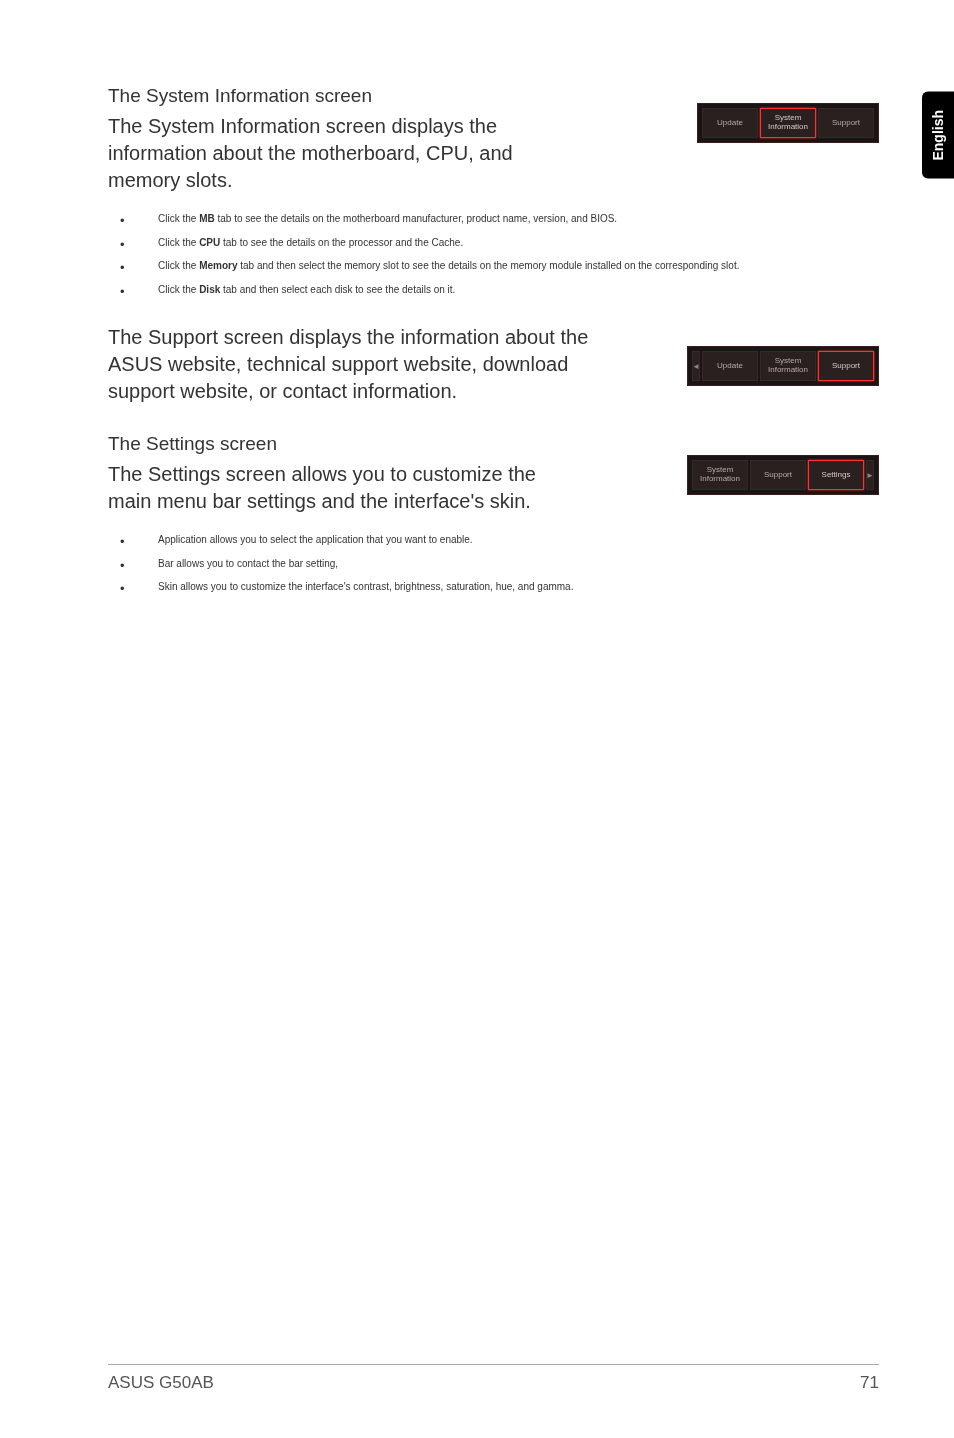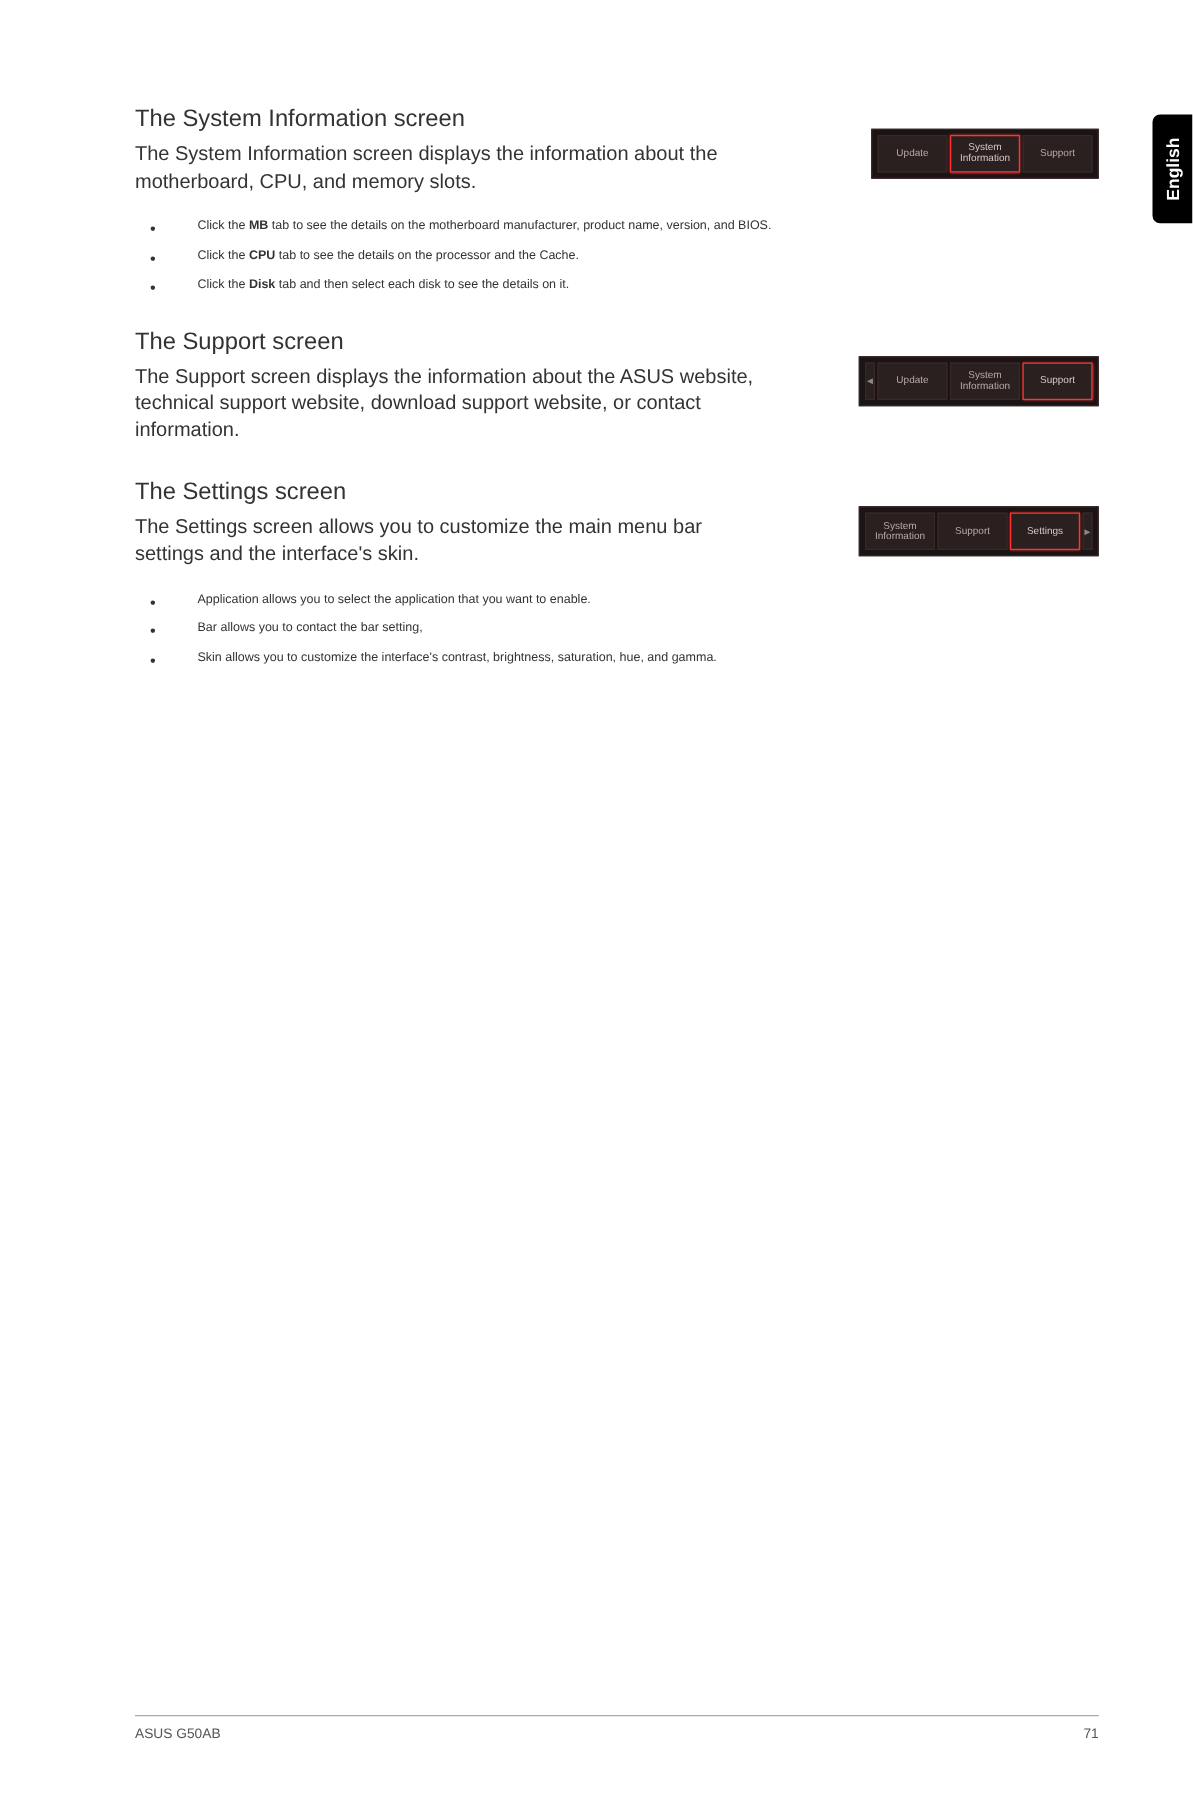--- a/index.html
+++ b/index.html
@@ -29,21 +29,21 @@
     font-size: 14px;
     border-radius: 0 6px 6px 0;
   }
   h2 {
     font-size: 19px;
     font-weight: normal;
     color: #333;
     margin-bottom: 6px;
   }
   .section-desc {
-    font-size: 16px;
+    font-size: 20px;
     color: #333;
     line-height: 1.35;
     margin-bottom: 12px;
     max-width: 470px;
   }
   .section-block {
     position: relative;
     margin-bottom: 28px;
   }
   .bullets {
@@ -106,21 +106,21 @@
   }
   .footer {
     position: absolute;
     bottom: 45px;
     left: 108px;
     right: 75px;
     border-top: 1px solid #aaa;
     padding-top: 8px;
     display: flex;
     justify-content: space-between;
-    font-size: 11px;
+    font-size: 17px;
     color: #555;
   }
   .bold { font-weight: bold; }
 </style>
 </head>
 <body>
 
 <div class="page">
 
   <div class="side-tab">English</div>
@@ -137,27 +137,29 @@
     </div>
 
     <ul class="bullets">
       <li>
         <span>Click the </span><span class="bold">MB</span><span> tab to see the details on the motherboard manufacturer, product name, version, and BIOS.</span>
       </li>
       <li>
         <span>Click the </span><span class="bold">CPU</span><span> tab to see the details on the processor and the Cache.</span>
       </li>
       <li>
+        <span>Click the </span><span class="bold">Memory</span><span> tab and then select the memory slot to see the details on the memory module installed on the corresponding slot.</span>
+      </li>
+      <li>
         <span>Click the </span><span class="bold">Disk</span><span> tab and then select each disk to see the details on it.</span>
       </li>
     </ul>
   </div>
 
   <div class="section-block">
-    <h2>The Support screen</h2>
     <p class="section-desc" style="max-width:500px">The Support screen displays the information about the ASUS website, technical support website, download support website, or contact information.</p>
 
     <div class="tabstrip" style="top:22px">
       <div class="arrow">◄</div>
       <div class="tab">Update</div>
       <div class="tab" style="white-space:pre-line">System
 Information</div>
       <div class="tab active">Support</div>
     </div>
   </div>

